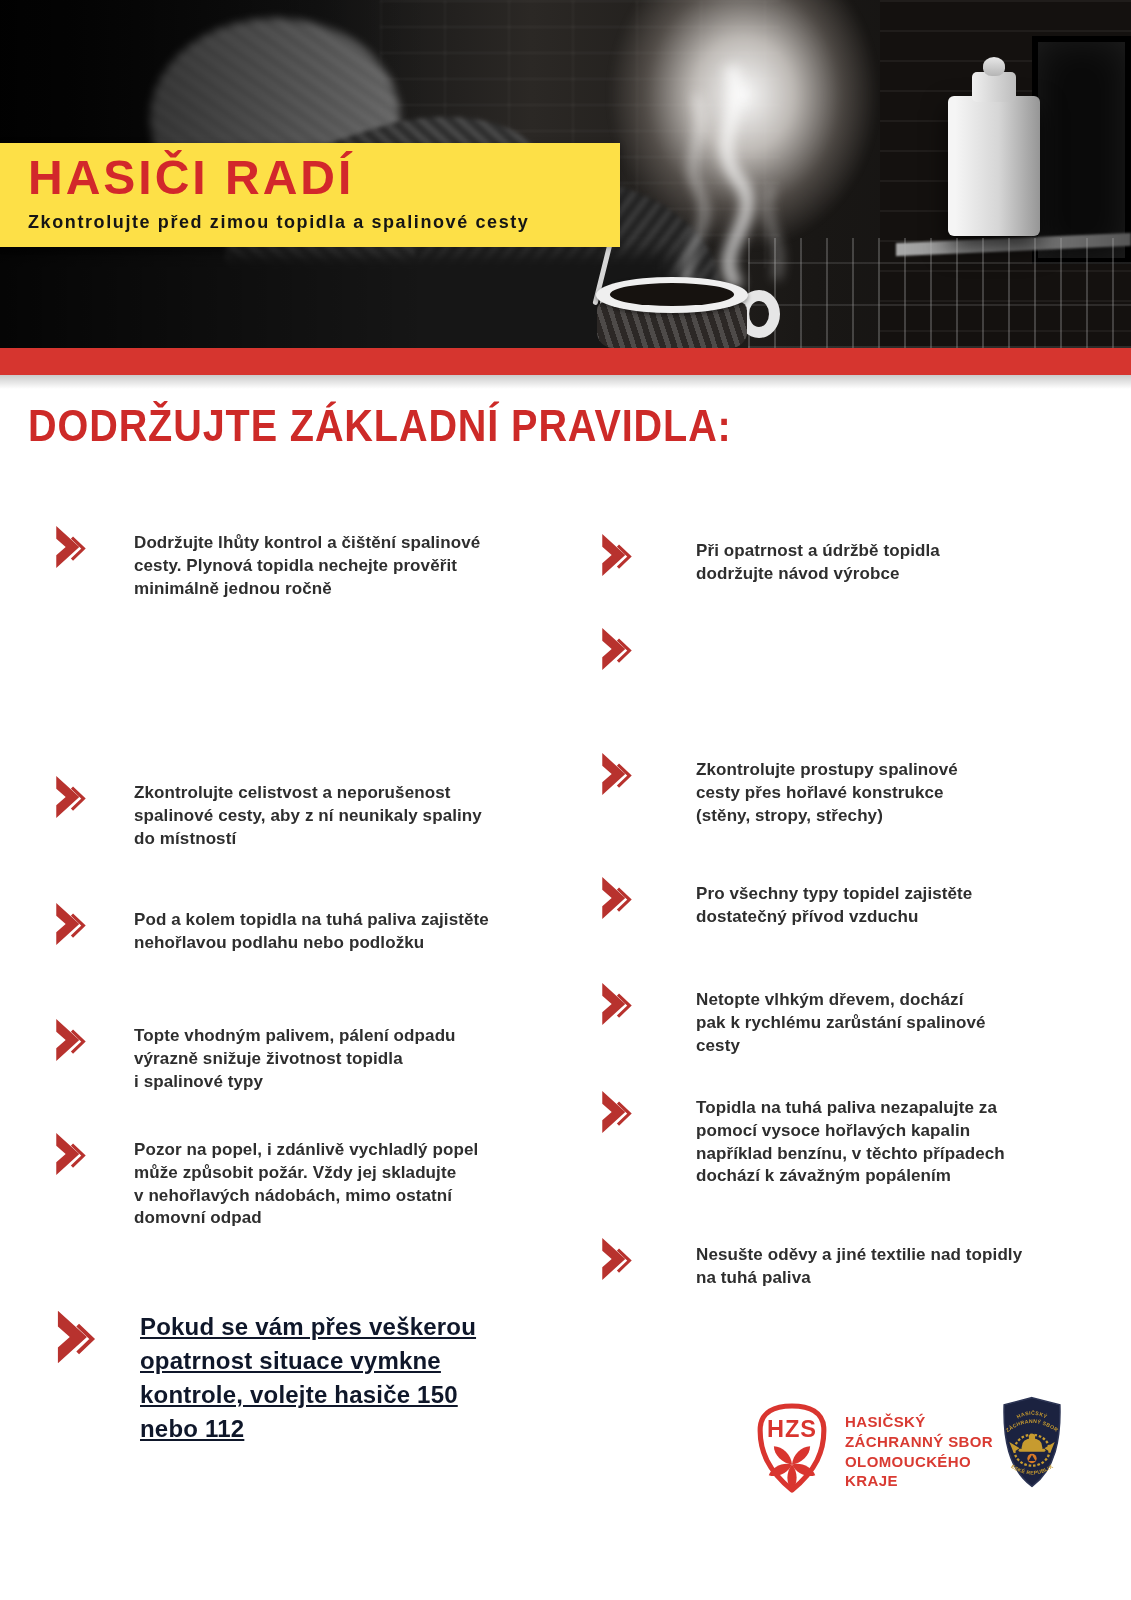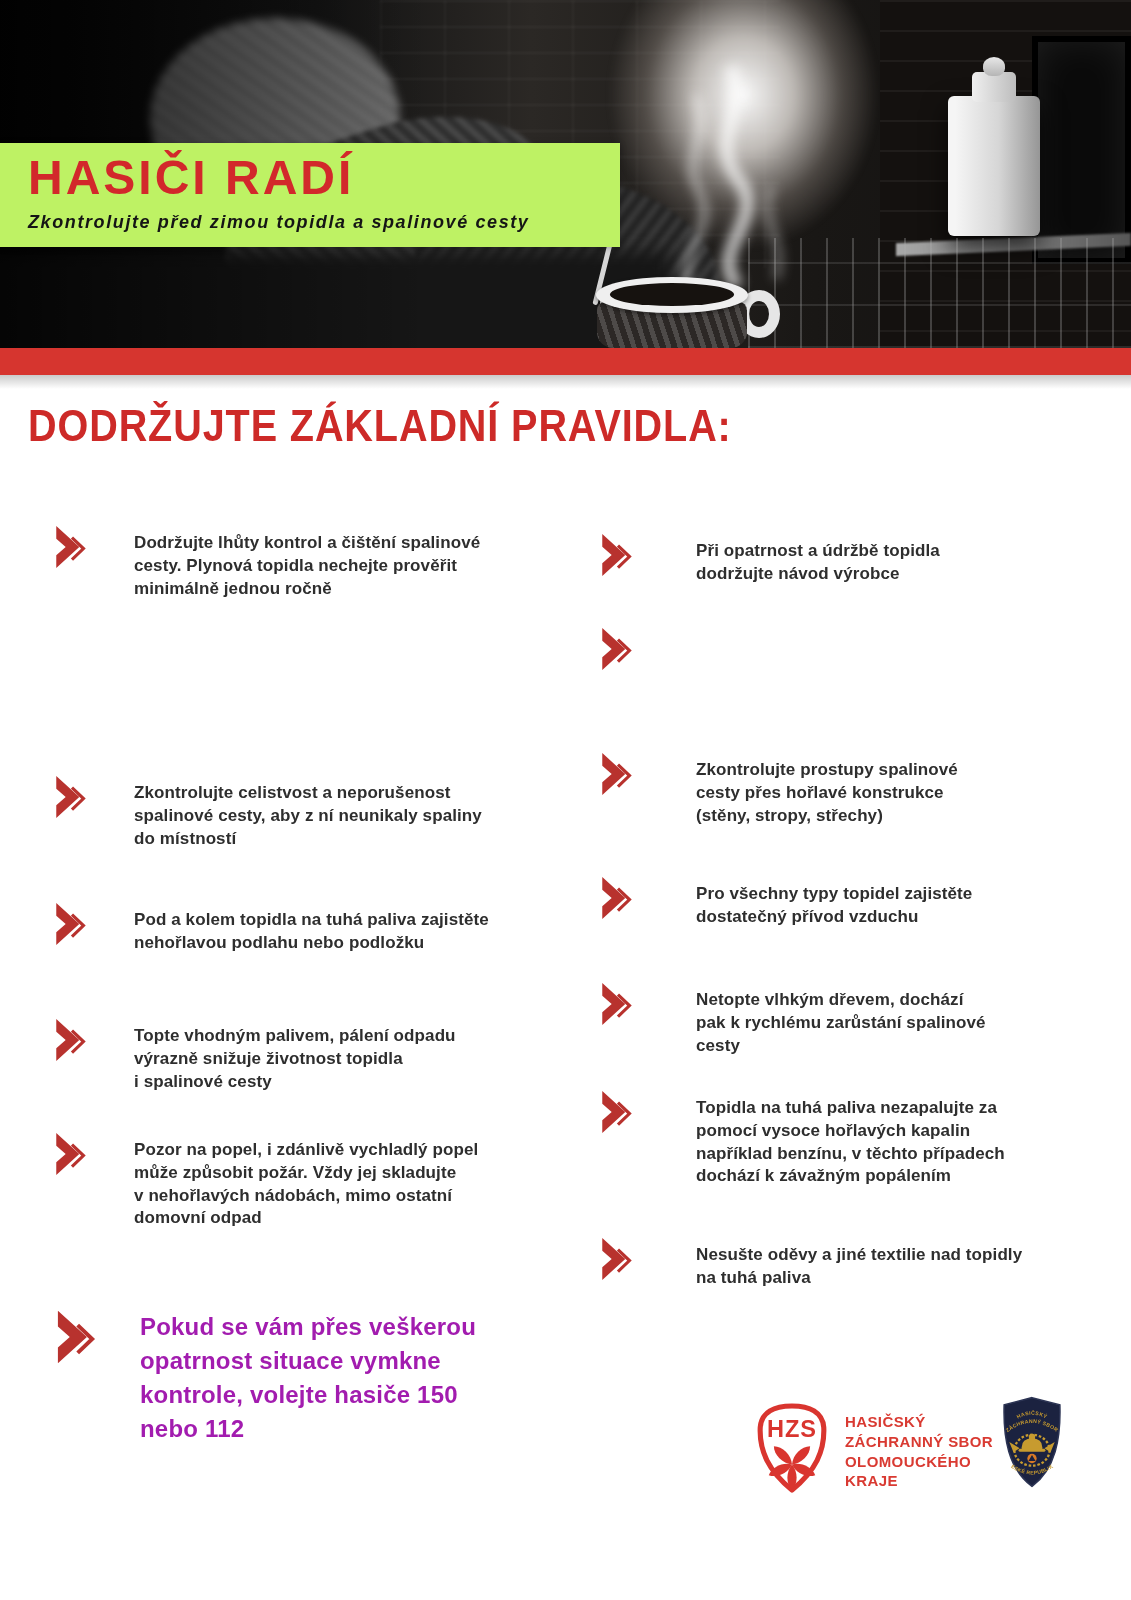--- a/index.html
+++ b/index.html
@@ -52,40 +52,40 @@
      border:11px solid #e6e6e6;box-sizing:border-box;}
   .mug-body{position:absolute;left:600px;top:294px;width:144px;height:54px;border-radius:0 0 20px 20px;
      background:#e4e4e4;}
   .mug-cozy{position:absolute;left:597px;top:302px;width:150px;height:46px;border-radius:8px 8px 16px 16px;
      background:#2c2826;
      background-image:repeating-linear-gradient(72deg,rgba(255,255,255,.16) 0 5px,transparent 5px 11px);}
   .mug-rim{position:absolute;left:596px;top:277px;width:152px;height:36px;border-radius:50%;
      background:#efefef;box-shadow:0 2px 4px rgba(0,0,0,.4);}
   .coffee{position:absolute;left:610px;top:283px;width:124px;height:23px;border-radius:50%;background:#16120f;}
 
-  .banner{position:absolute;left:0;top:143px;width:620px;height:104px;background:#bef264;
+  .banner{position:absolute;left:0;top:143px;width:620px;height:104px;background:#fde047;
      box-shadow:0 1px 6px rgba(0,0,0,.25);padding:9px 0 0 28px;box-sizing:border-box;}
   .banner h1{margin:0;font-size:48px;line-height:1.08;font-weight:800;letter-spacing:3px;color:#d2282b;}
-  .banner h2{margin:8px 0 0 0;font-size:18px;font-weight:700;letter-spacing:1.6px;color:#151515;font-style:italic;}
+  .banner h2{margin:8px 0 0 0;font-size:18px;font-weight:700;letter-spacing:1.6px;color:#151515;}
 
   .red-stripe{position:absolute;left:0;top:348px;width:1131px;height:27px;background:#d6352f;}
   .stripe-shadow{position:absolute;left:0;top:375px;width:1131px;height:14px;
      background:linear-gradient(rgba(150,150,150,.5),rgba(255,255,255,0));}
 
   
   .rules-heading{position:absolute;left:28px;top:400px;margin:0;color:#cd2a28;font-weight:900;
      font-size:45px;letter-spacing:1px;transform:scaleX(.88);transform-origin:left top;white-space:pre;}
   .rule{position:absolute;display:flex;align-items:flex-start;}
   .rule .chev{flex:none;margin-top:4px;}
   .rule p{margin:12px;font-weight:700;font-size:17px;line-height:1.34;letter-spacing:.1px;
      color:#2e2e2e;white-space:pre;}
   .rule.left  .chev{margin-right:28px;}
   .rule.right .chev{margin-right:44px;}
   .rule.big .chev{margin-top:10px;margin-right:22px;}
-  .rule.big p{font-size:24px;line-height:1.42;letter-spacing:.2px;color:#a21caf;}
+  .rule.big p{font-size:24px;line-height:1.42;letter-spacing:.2px;color:#0f172a;text-decoration:underline;}
 
   
   .hzs-logo{position:absolute;left:751px;top:1402px;width:82px;height:92px;}
   .org-name{position:absolute;left:845px;top:1412px;margin:0;color:#d93a32;font-weight:800;
      font-size:15px;line-height:1.32;letter-spacing:.4px;white-space:pre;}
   .badge{position:absolute;left:999px;top:1394px;width:66px;height:96px;}
 </style>
 </head>
 <body>
 
@@ -157,21 +157,21 @@
     <p>Pod a kolem topidla na tuhá paliva zajistěte
 nehořlavou podlahu nebo podložku</p>
   </div>
   <div class="rule left" style="left:52px;top:1013px">
     <svg class="chev" width="42" height="46" viewBox="0 0 40 44">
         <polygon points="4,2 26,22 4,42 4,30 13,22 4,14" fill="#b8322e"></polygon>
         <path d="M19,13 L30,23.5 L19,34" fill="none" stroke="#b8322e" stroke-width="3"></path>
       </svg>
     <p>Topte vhodným palivem, pálení odpadu
 výrazně snižuje životnost topidla
-i spalinové cesty</p>
+i spalinové typy</p>
   </div>
   <div class="rule left" style="left:52px;top:1127px">
     <svg class="chev" width="42" height="46" viewBox="0 0 40 44">
         <polygon points="4,2 26,22 4,42 4,30 13,22 4,14" fill="#b8322e"></polygon>
         <path d="M19,13 L30,23.5 L19,34" fill="none" stroke="#b8322e" stroke-width="3"></path>
       </svg>
     <p>Pozor na popel, i zdánlivě vychladlý popel
 může způsobit požár. Vždy jej skladujte
 v nehořlavých nádobách, mimo ostatní
 domovní odpad</p>

